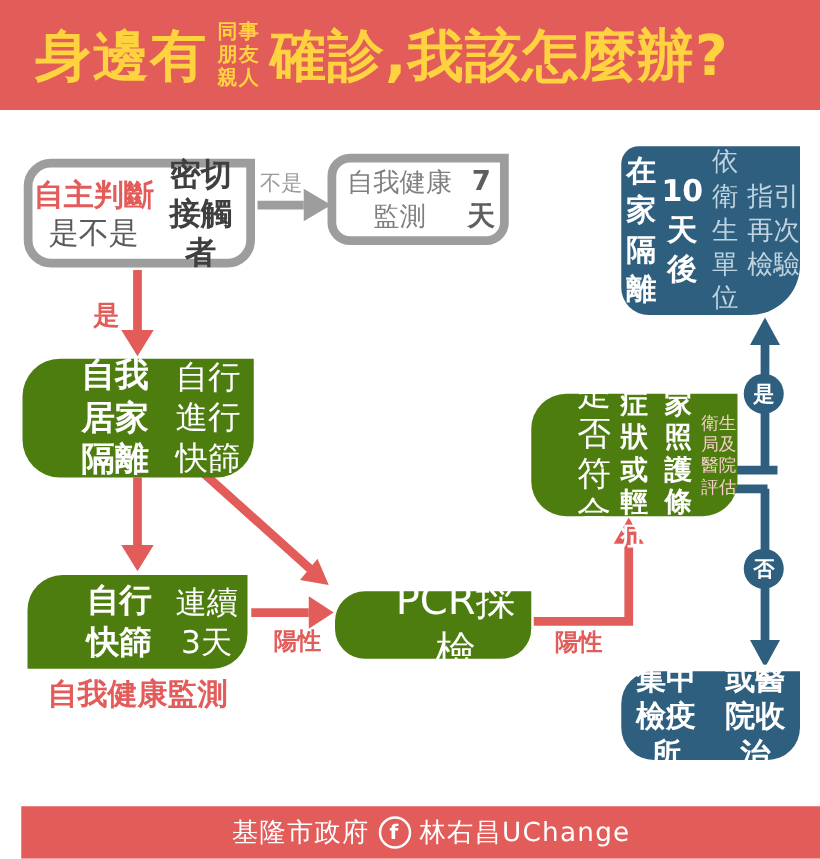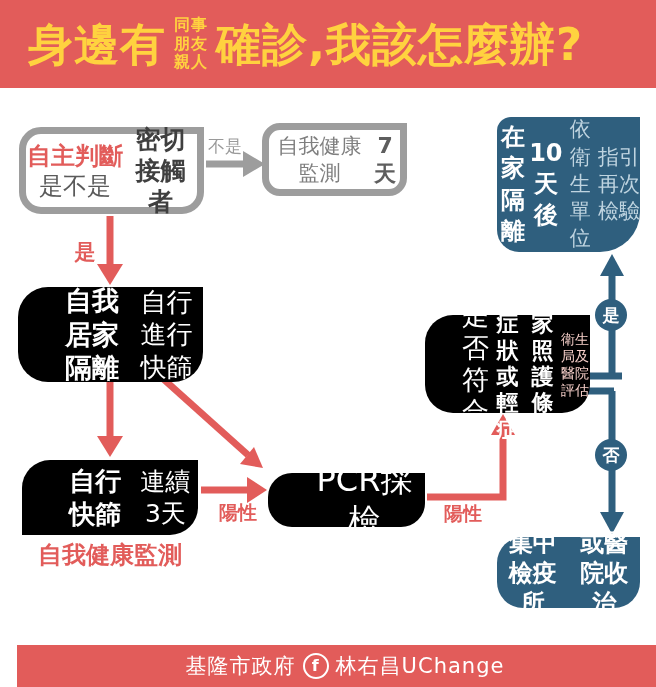--- a/index.html
+++ b/index.html
@@ -49,21 +49,21 @@
   svg.connectors{position:absolute;left:0;top:0;z-index:1;}
   
   .bubble{
     position:absolute;z-index:2;
     display:flex;flex-direction:row;align-items:center;justify-content:center;
     text-align:center;line-height:1.25;
     border-radius:26px;border-top-right-radius:0;
     box-sizing:border-box;
   }
   .bubble.outline{background:#ffffff;border:7px solid #9D9D9D;}
-  .bubble.red{background:#000000;color:#ffffff;padding-left:36px;}
+  .bubble.red{background:#4d7c0f;color:#ffffff;padding-left:36px;}
   .bubble.blue{background:#2F5F7E;color:#ffffff;}
   .b-judge{left:19px;top:127px;width:185px;height:87px;border-radius:22px;border-top-right-radius:0;}
   .b-judge .l1{font-size:24px;}
   .b-judge .hl{color:#E25C5A;font-weight:bold;}
   .b-judge .rest{color:#5A5A5A;}
   .b-judge .l2{font-size:25px;font-weight:bold;color:#3F3F3F;}
   .b-monitor7{left:262px;top:123px;width:145px;height:73px;border-radius:18px;border-top-right-radius:0;}
   .b-monitor7 .l1{font-size:21px;color:#7F7F7F;}
   .b-monitor7 .l2{font-size:22px;font-weight:bold;color:#5E5E5E;}
   .b-homeiso{left:18px;top:287px;width:185px;height:95px;border-radius:30px;border-top-right-radius:0;}

